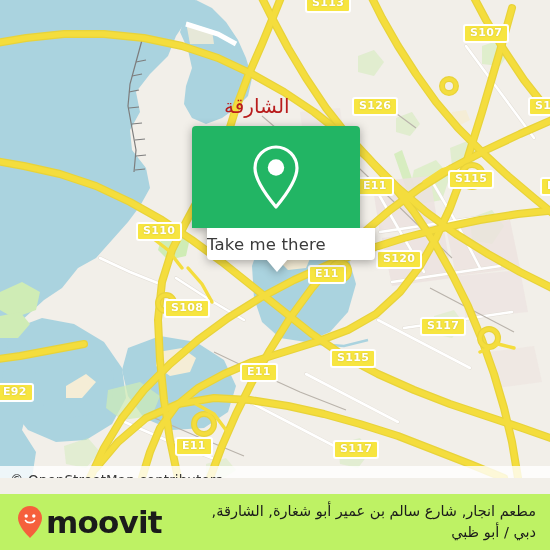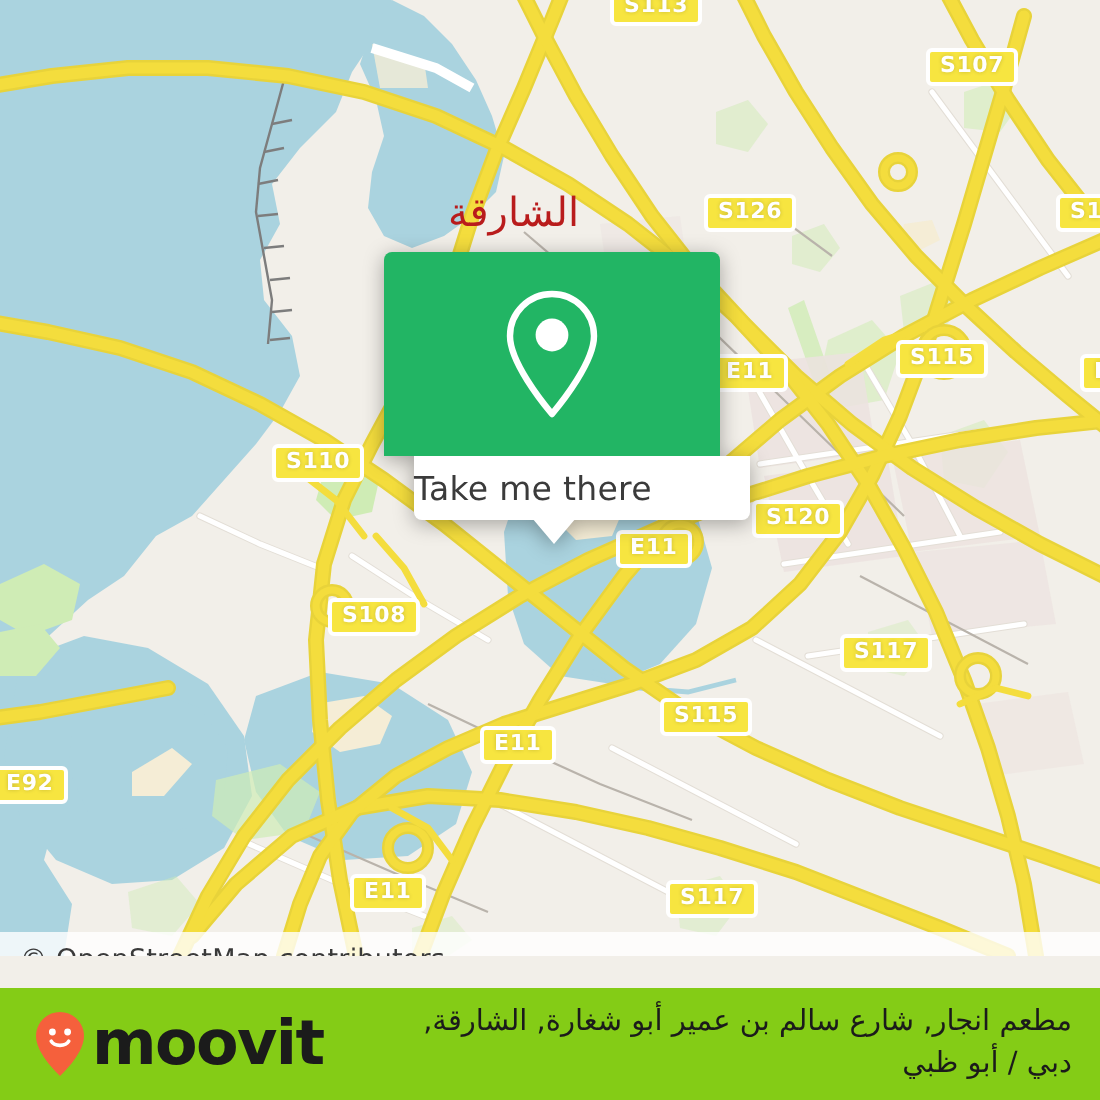--- a/index.html
+++ b/index.html
@@ -18,21 +18,21 @@
   #attrib {
     position:absolute; left:0; top:466px; width:550px; height:28px;
     background:rgba(255,255,255,0.80);
     font-size:13.5px; color:#3a3a3a; line-height:28px; padding-left:10px;
     letter-spacing:.1px; white-space:nowrap;
   }
 
   
   #footer {
     position:absolute; left:0; top:494px; width:550px; height:56px;
-    background:#84cc16; display:flex; align-items:center;
+    background:#bef264; display:flex; align-items:center;
   }
   #brand { display:flex; align-items:center; padding-left:16px; flex:0 0 auto; }
   #brand .wordmark {
     font-family:"DejaVu Sans","Liberation Sans",sans-serif;
     font-size:31px; font-weight:700; color:#1b1b1b; letter-spacing:-0.8px; margin-left:2px;
   }
   #addr {
     flex:1 1 auto; padding-right:14px; padding-left:8px;
     direction:rtl; font-size:14.5px; line-height:21px; color:#1b1b1b;
   }

